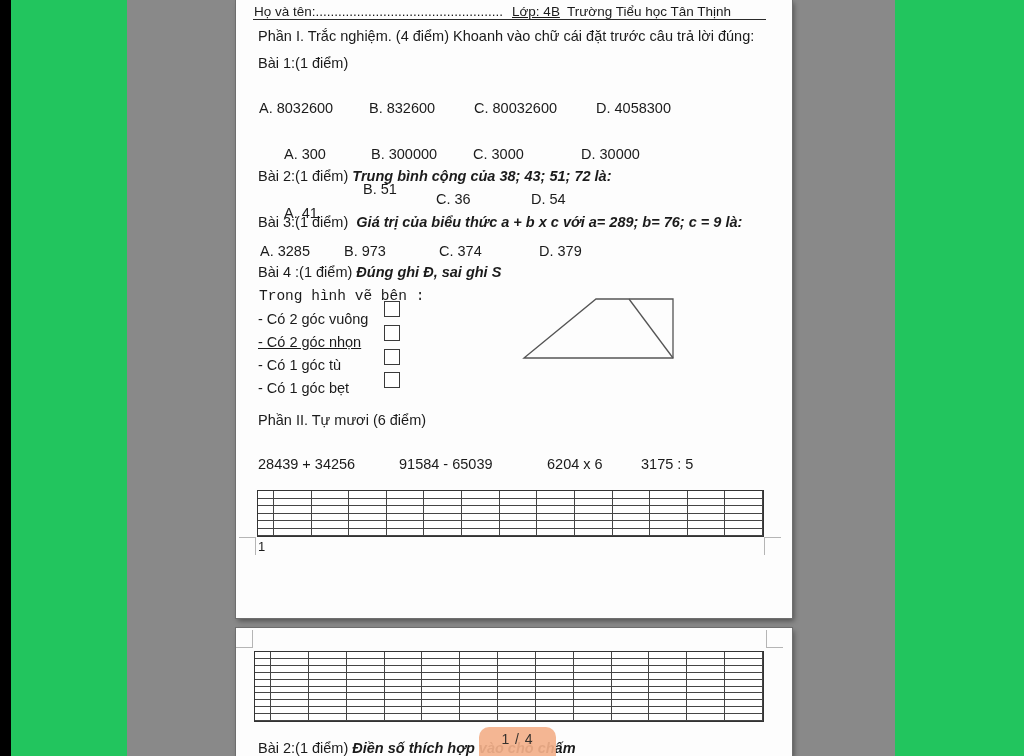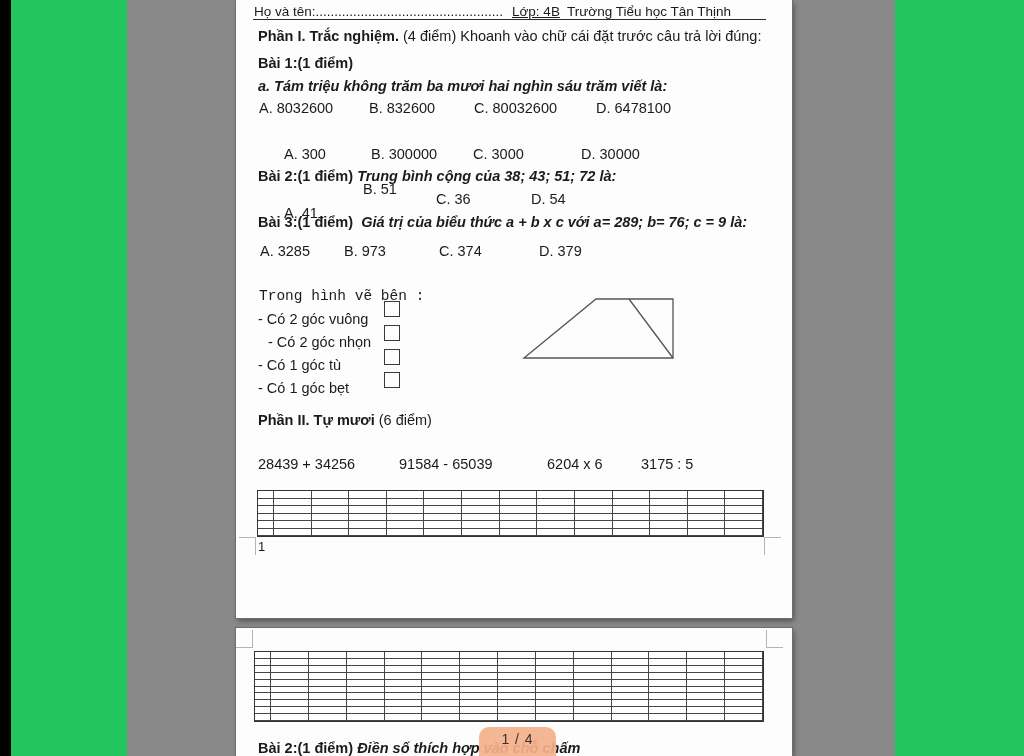--- a/index.html
+++ b/index.html
@@ -8,21 +8,21 @@
   .stage { position:relative; width:1024px; height:756px; background:#22c55e;margin-left:11px; }
   .viewer { position:absolute; left:116px; top:0; width:768px; height:756px;
     background:#898989; overflow:hidden; }
   .page { position:absolute; left:109px; width:556px; background:#fdfdfd;
     color:#1b1b1b; overflow:hidden;
     box-shadow:0 0 0 1px #6e6e6e, 2px 3px 5px rgba(0,0,0,.4); }
   #page1 { top:0; height:618px; }
   #page2 { top:628px; height:128px; }
   .abs { position:absolute; white-space:nowrap; }
   .t  { font-size:14.5px; }
-  .b  { font-weight:bold; }
+  .b  { font-weight:normal; }
   .bi { font-weight:bold; font-style:italic; }
   .hdr { font-size:13.5px; }
   .rule { position:absolute; height:0; border-top:1.5px solid #2a2a2a; }
   .opt { position:absolute; font-size:14.5px; }
   .checkbox { position:absolute; width:16px; height:16px; background:#fff;
     border:1.6px solid #3a3a3a; }
   .grid { position:absolute; display:grid; border:1px solid #333; background:#fff; }
   .grid .grid-cell { border-right:1px solid #454545; border-bottom:1px solid #454545; }
   .cropmark { position:absolute; border-color:#b5b5b5; border-style:solid; border-width:0; }
   .pagenum { font-size:13px; }
@@ -45,26 +45,25 @@
       </div>
       <div class="abs hdr" style="left:276px; top:4px;text-decoration:underline;">Lớp: 4B</div>
       <div class="abs hdr" style="left:331px; top:4px;">Trường Tiểu học Tân Thịnh</div>
       <div class="rule" style="left:17px; top:19px; width:513px;"></div>
 
       <div class="abs t" style="left:22px; top:28px;">
         <span class="b">Phần I. Trắc nghiệm.</span><span> (4 điểm) Khoanh  vào chữ cái đặt trước câu trả lời đúng:</span>
       </div>
 
       <div class="abs t b" style="left:22px; top:55px;">Bài 1:(1 điểm)</div>
-      <div class="abs t bi" style="left:22px; top:78px;">a. Tám triệu không trăm ba mươi hai nghìn sáu trăm viết là:</div>
       <div>
         <span class="opt" style="left:23px;  top:100px;text-align:right;">A. 8032600</span>
         <span class="opt" style="left:133px; top:100px;">B. 832600</span>
         <span class="opt" style="left:238px; top:100px;">C. 80032600</span>
-        <span class="opt" style="left:360px; top:100px;">D. 6478100</span>
+        <span class="opt" style="left:360px; top:100px;">D. 4058300</span>
       </div>
       <div>
         <span class="opt" style="left:48px;  top:146px;">A. 300</span>
         <span class="opt" style="left:135px; top:146px;">B. 300000</span>
         <span class="opt" style="left:237px; top:146px;">C. 3000</span>
         <span class="opt" style="left:345px; top:146px;">D. 30000</span>
       </div>
 
       <div class="abs t" style="left:22px; top:168px;">
         <span class="b">Bài 2:(1 điểm)</span>
@@ -81,23 +80,27 @@
         <span class="b">Bài 3:(1 điểm)</span>&nbsp;
         <span class="bi">Giá trị của biểu thức a + b  x c với a= 289; b= 76; c = 9 là:</span>
       </div>
       <div>
         <span class="opt" style="left:24px;  top:243px;">A. 3285</span>
         <span class="opt" style="left:108px; top:243px;">B. 973</span>
         <span class="opt" style="left:203px; top:243px;">C. 374</span>
         <span class="opt" style="left:303px; top:243px;">D. 379</span>
       </div>
 
+      <div class="abs t" style="left:22px; top:264px;">
+        <span class="b">Bài 4 :(1 điểm)</span>
+        <span class="bi">Đúng ghi Đ, sai ghi S</span>
+      </div>
       <div class="abs t" style="left:23px; top:288px;font-family:Liberation Mono, monospace;">Trong hình vẽ bên :</div>
       <div class="abs t" style="left:22px; top:311px;">- Có 2 góc vuông</div>
-      <div class="abs t" style="left:32px; top:334px;">- Có 2 góc nhọn</div>
+      <div class="abs t" style="left:22px; top:334px;text-decoration:underline;">- Có 2 góc nhọn</div>
       <div class="abs t" style="left:22px; top:357px;">- Có 1 góc tù</div>
       <div class="abs t" style="left:22px; top:380px;">- Có 1 góc bẹt</div>
       <div class="checkbox" style="left:148px; top:301px;"></div>
       <div class="checkbox" style="left:148px; top:325px;"></div>
       <div class="checkbox" style="left:148px; top:349px;"></div>
       <div class="checkbox" style="left:148px; top:372px;"></div>
 
       <svg class="abs" style="left:285px; top:294px;" width="157" height="68" viewBox="0 0 157 68">
         <polygon points="3,64 75,5 152,5 152,64" fill="none" stroke="#555" stroke-width="1.3"></polygon>
         <line x1="108" y1="5" x2="152" y2="64" stroke="#555" stroke-width="1.3"></line>

